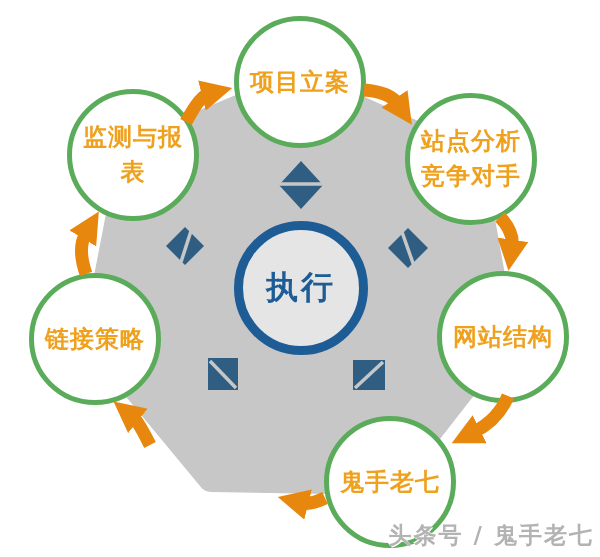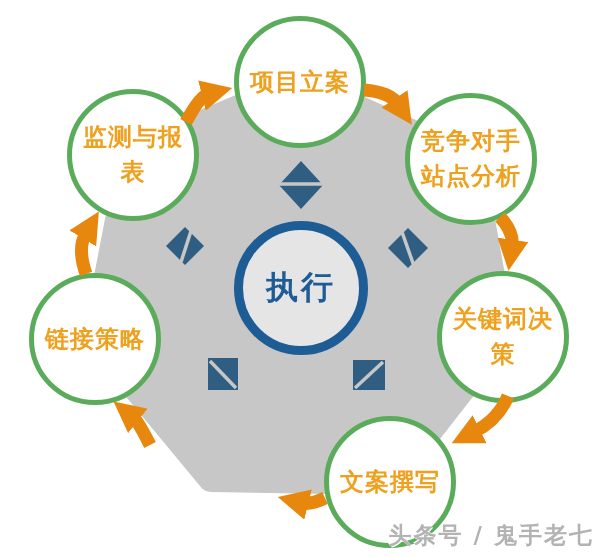--- a/index.html
+++ b/index.html
@@ -68,34 +68,34 @@
   </svg>
 
   <div class="node node-top">
     <div class="node-label">
       <span>项目立案</span>
     </div>
   </div>
 
   <div class="node node-top-right">
     <div class="node-label">
+      <span>站点分析</span>
       <span>竞争对手</span>
-      <span>站点分析</span>
     </div>
   </div>
 
   <div class="node node-right">
     <div class="node-label">
-      <span>关键词决策</span>
+      <span>网站结构</span>
     </div>
   </div>
 
   <div class="node node-bottom-right">
     <div class="node-label">
-      <span>文案撰写</span>
+      <span>鬼手老七</span>
     </div>
   </div>
 
 
   <div class="node node-left">
     <div class="node-label">
       <span>链接策略</span>
     </div>
   </div>
 

